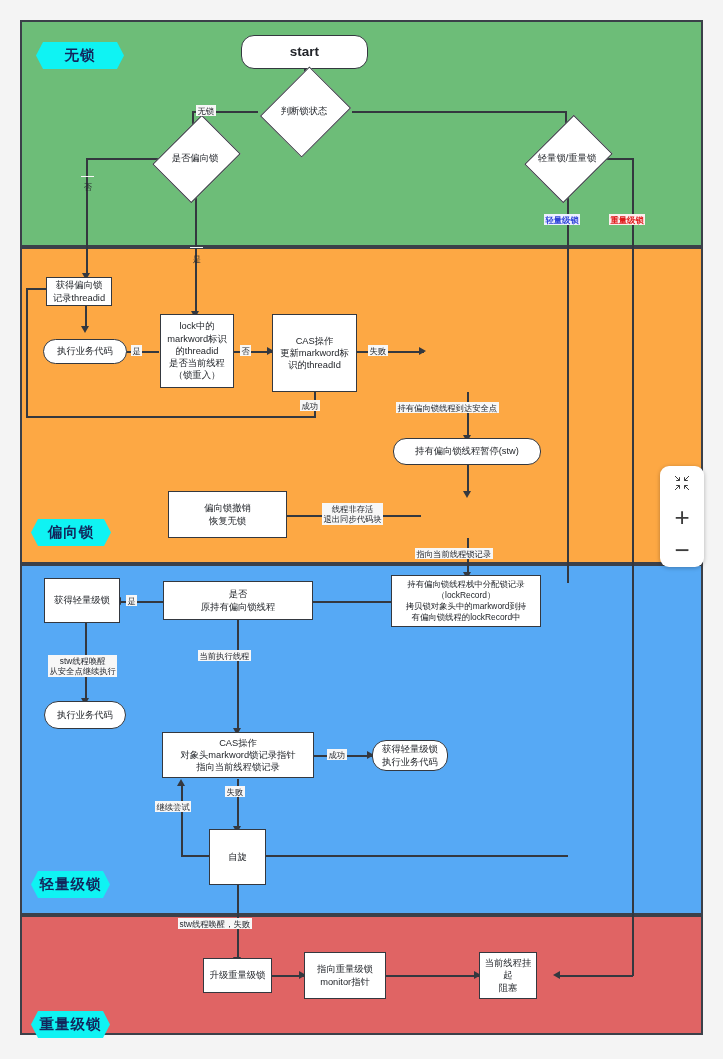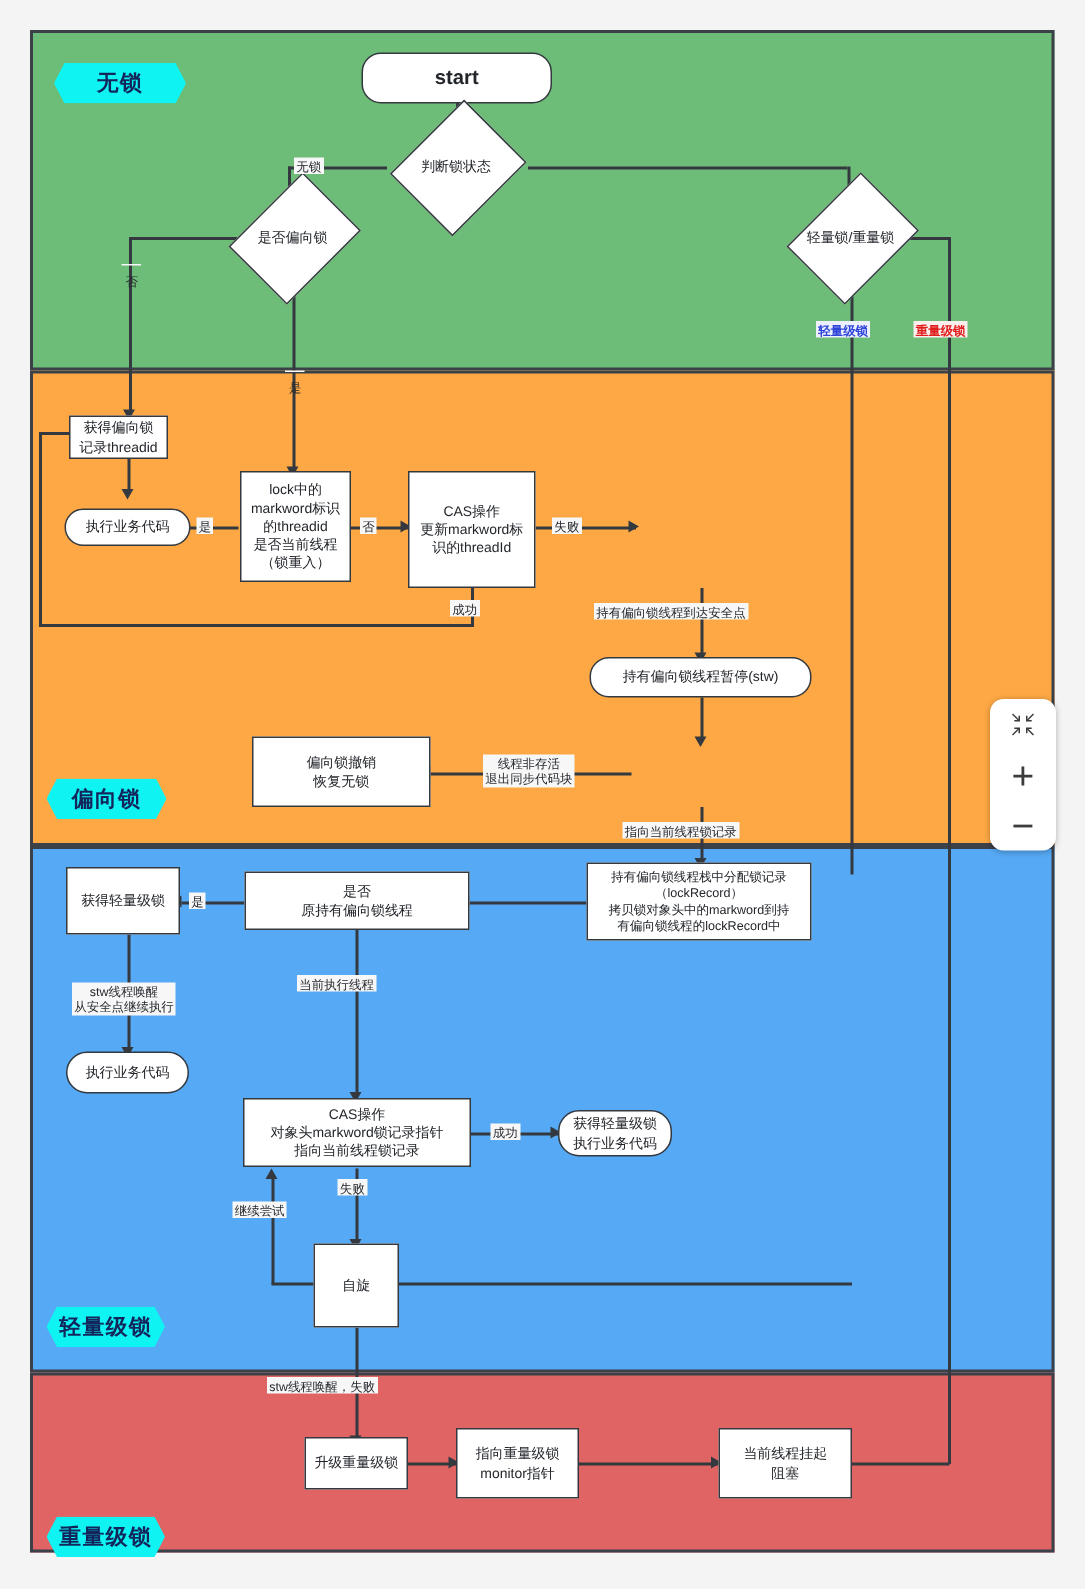--- a/index.html
+++ b/index.html
@@ -252,21 +252,21 @@
   <div class="ln lnh" style="left:386px;top:975px;width:93px;"></div>
   <div class="arw right" style="left:474px;top:971px;"></div>
 
   <div class="elab" style="left:178px;top:918px;">stw线程唤醒，失败</div>
 
   <div class="node" style="left:203px;top:958px;width:69px;height:35px;">升级重量级锁</div>
 
   <div class="node" style="left:304px;top:952px;width:82px;height:47px;white-space:pre-line;">指向重量级锁
 monitor指针</div>
 
-  <div class="node" style="left:479px;top:952px;width:89px;height:47px;white-space:pre-line;">当前线程挂起
+  <div class="node" style="left:479px;top:952px;width:58px;height:47px;white-space:pre-line;">当前线程挂起
 阻塞</div>
 
   <div id="zoomctl">
     <div class="zbtn">
       <svg width="16" height="16" viewBox="0 0 16 16">
         <g stroke="#3c3c3c" stroke-width="1" fill="none">
           <path d="M1 1 L5.5 5.5"></path>
             <path d="M5.5 2.2 L5.5 5.5 L2.2 5.5"></path>
           <path d="M15 1 L10.5 5.5"></path>
             <path d="M10.5 2.2 L10.5 5.5 L13.8 5.5"></path>

